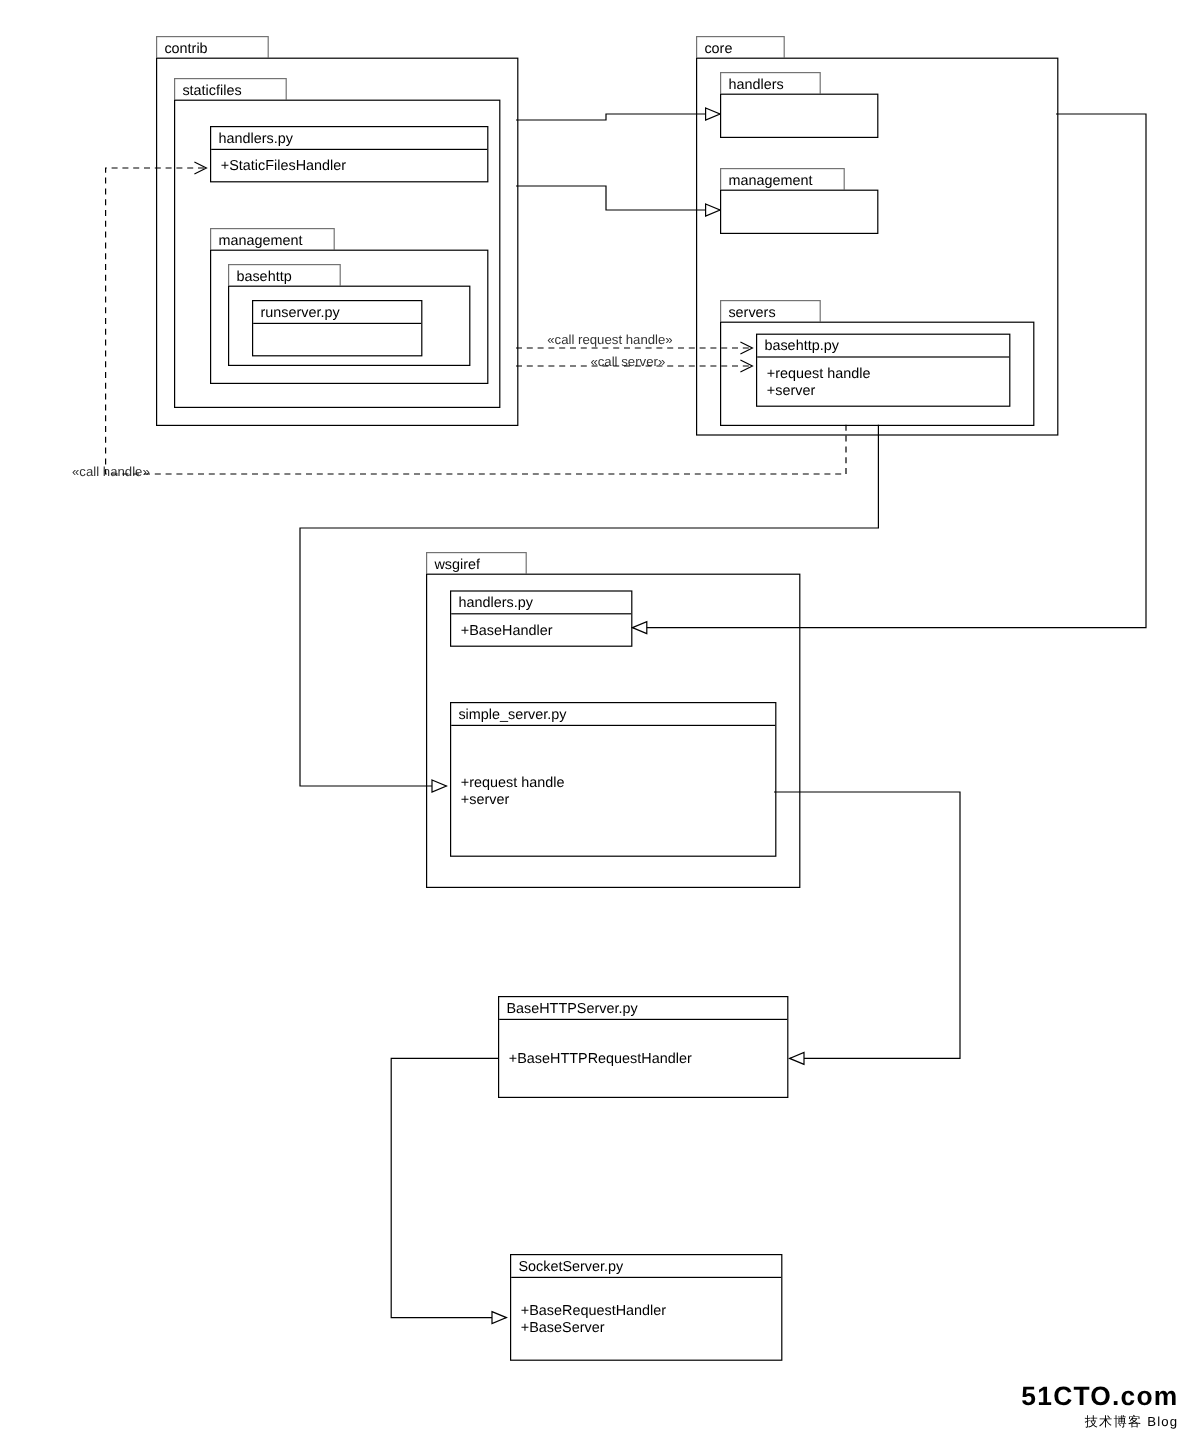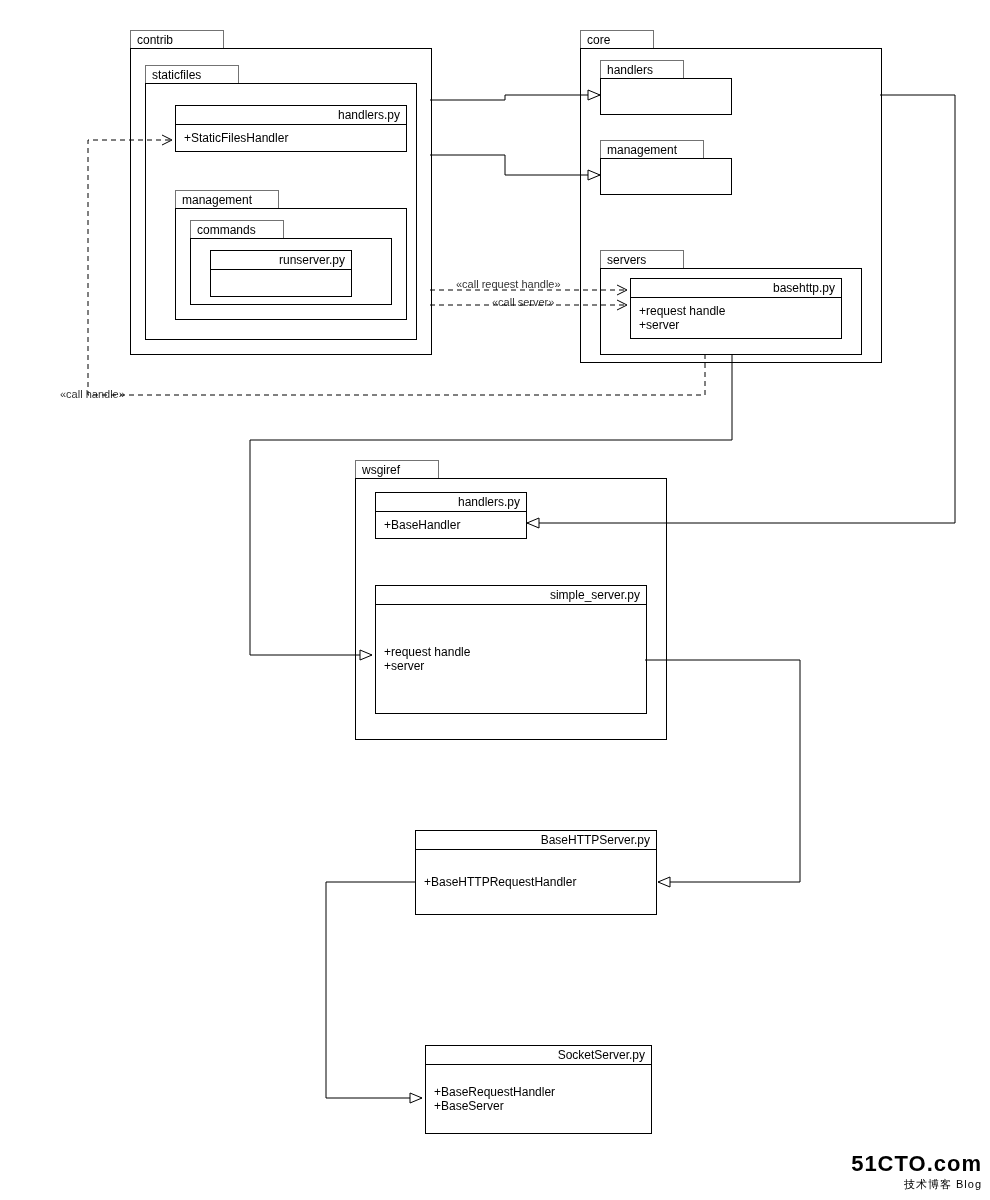--- a/index.html
+++ b/index.html
@@ -1,20 +1,20 @@
 <!DOCTYPE html>
 <html><head>
 <meta charset="utf-8">
 <style>
   html,body{margin:0;padding:0;background:#fff;font-family:Arial,Helvetica,sans-serif}
   .canvas{position:relative;width:990px;height:1200px;background:#fff}
   .pkg{position:absolute;border:1px solid #000;background:#fff}
   .tab{position:absolute;border:1px solid #737373;background:#fff;font-size:12px;padding:2px 6px;line-height:14px}
   .cls{position:absolute;border:1px solid #000;background:#fff}
-  .cls-title{border-bottom:1px solid #000;font-size:12px;padding:2px 6px;text-align:right}
+  .cls-title{border-bottom:1px solid #000;font-size:12px;padding:2px 6px;text-align:left}
   .cls-body{font-size:12px;padding:6px 8px;text-align:left}
   .lbl{position:absolute;font-size:11px;color:#333;background:transparent;white-space:nowrap}
   svg{position:absolute;left:0;top:0}
   .watermark{position:absolute;right:8px;bottom:8px;text-align:right;color:#000000;font-family:Arial;letter-spacing:1px}
   .watermark .l1{font-size:22px;font-weight:bold}
   .watermark .l2{font-size:11px}
 </style>
 </head>
 <body>
 
@@ -29,21 +29,21 @@
   <div class="cls" style="left:175px;top:105px;width:230px">
     <div class="cls-title">handlers.py</div>
     <div class="cls-body">
       <div>+StaticFilesHandler</div>
     </div>
   </div>
 
   <div class="tab" style="left:175px;top:190px;width:90px">management</div>
   <div class="pkg" style="left:175px;top:208px;width:230px;height:110px"></div>
 
-  <div class="tab" style="left:190px;top:220px;width:80px">commands</div>
+  <div class="tab" style="left:190px;top:220px;width:80px">basehttp</div>
   <div class="pkg" style="left:190px;top:238px;width:200px;height:65px"></div>
 
   <div class="cls" style="left:210px;top:250px;width:140px">
     <div class="cls-title" style="border-bottom:1px solid #000">runserver.py</div>
     <div class="cls-body" style="height:14px"></div>
   </div>
 
   <div class="tab" style="left:580px;top:30px;width:60px">core</div>
   <div class="pkg" style="left:580px;top:48px;width:300px;height:313px"></div>
 

